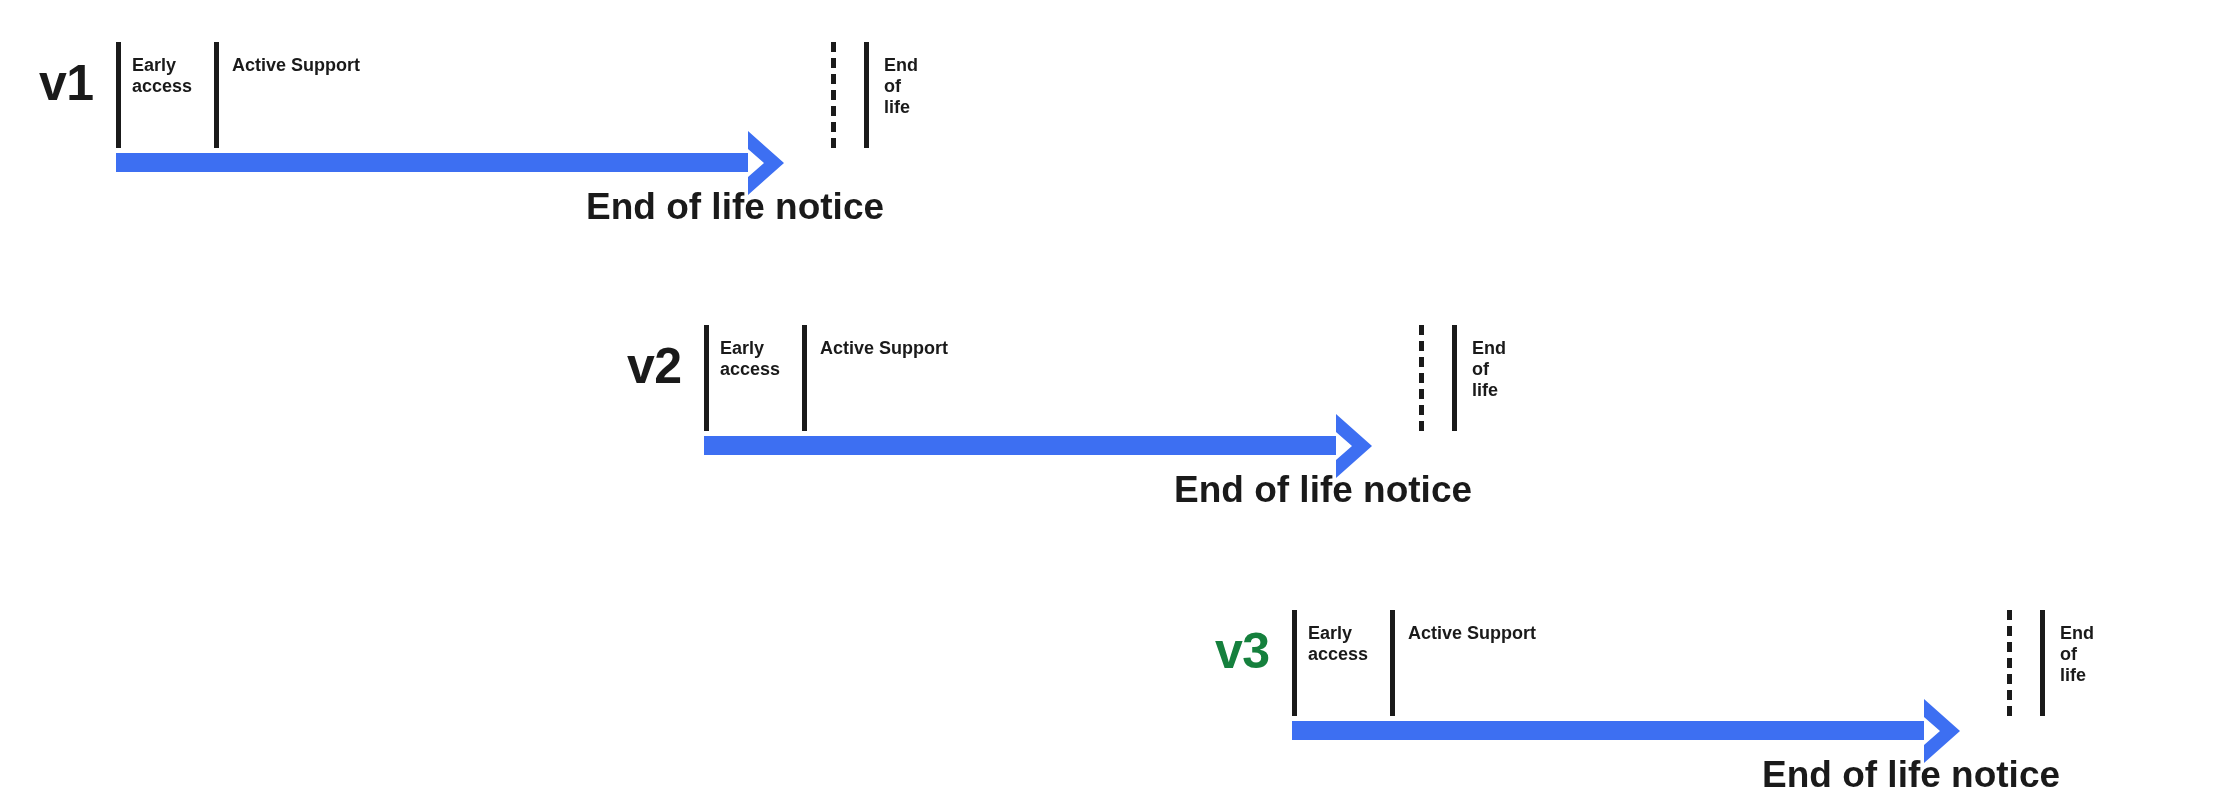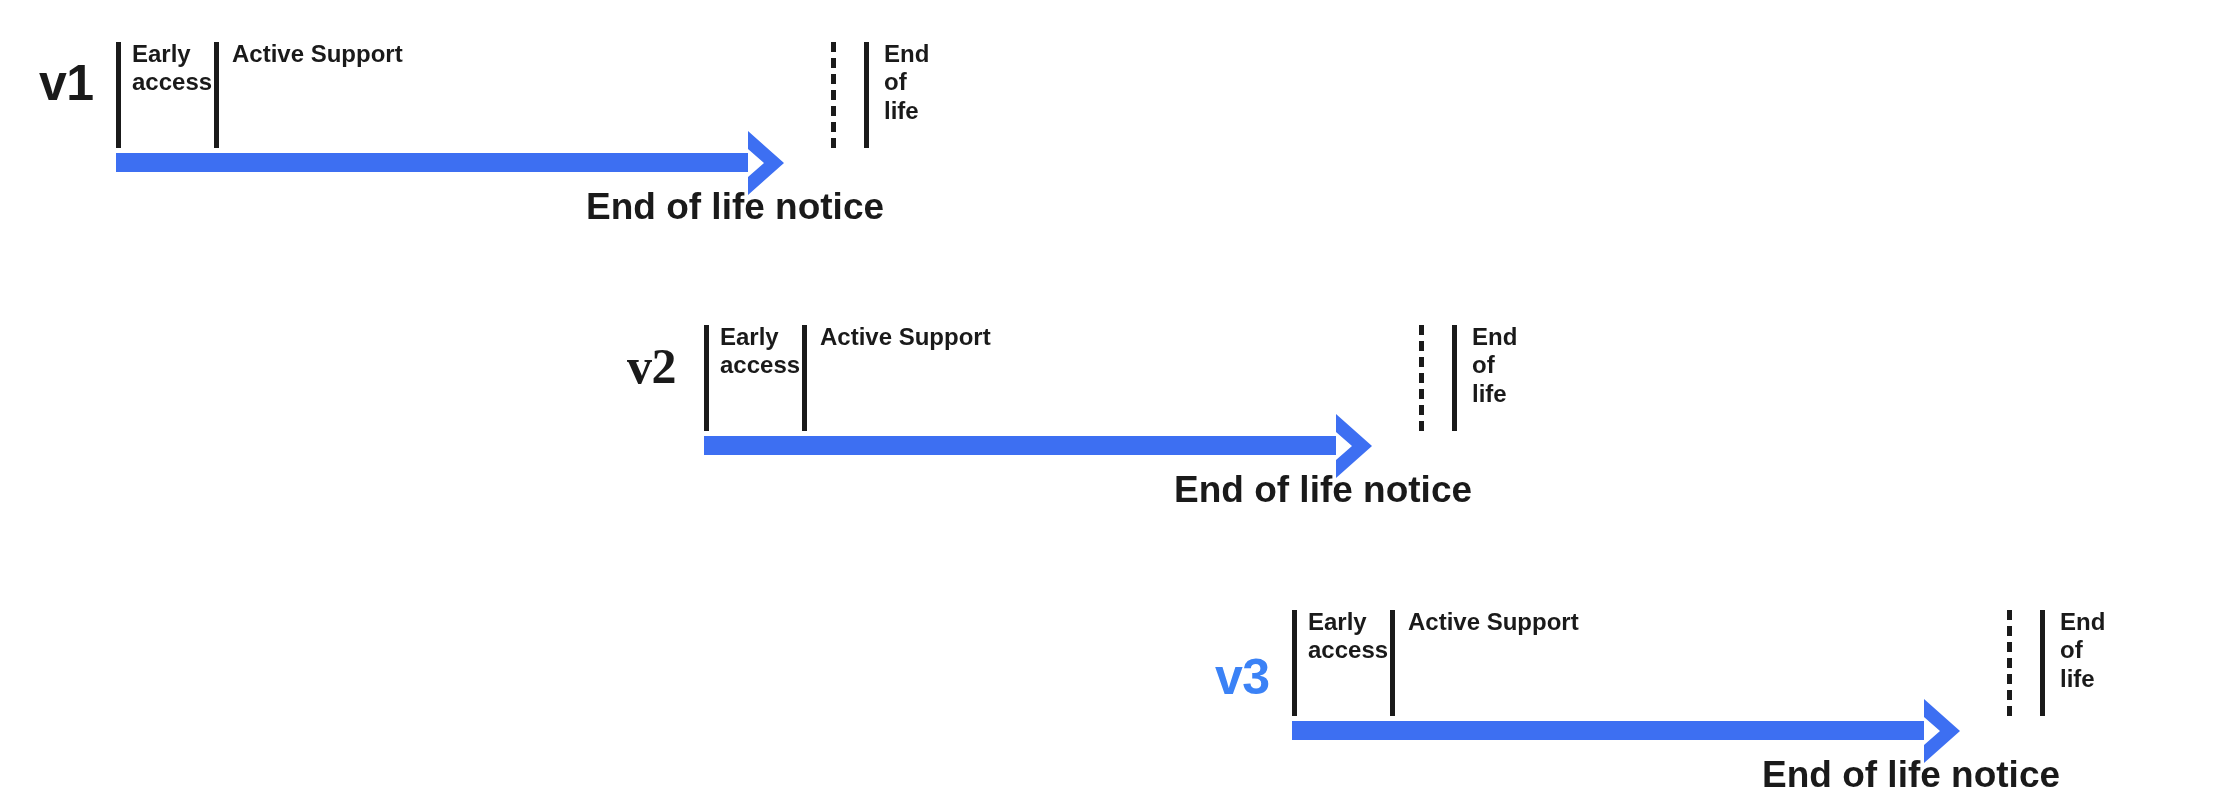--- a/index.html
+++ b/index.html
@@ -61,22 +61,22 @@
     position: absolute;
     top: 32px;
     width: 0;
     height: 106px;
     border-left: 5px dashed #1a1a1a;
   }
 
   
   .phase-label {
     position: absolute;
-    top: 30px;
-    font-size: 24px;
+    top: 45px;
+    font-size: 18px;
     font-weight: 700;
     line-height: 1.18;
     color: #1a1a1a;
     white-space: pre-line;
   }
 
   
   .bar {
     position: absolute;
     top: 143px;
@@ -121,41 +121,41 @@
         <div class="phase-label" style="left: 16px; color: rgb(26, 26, 26);">Early
 access</div>
         <div class="divider" style="left: 98px; background: rgb(26, 26, 26);"></div>
         <div class="phase-label" style="left: 116px; color: rgb(26, 26, 26);">Active Support</div>
         <div class="divider" style="left: 748px; background: rgb(26, 26, 26);"></div>
         <div class="phase-label" style="left: 768px; color: rgb(26, 26, 26);">End of life</div>
         <div class="notice-label" style="left: 470px; color: rgb(26, 26, 26);">End of life notice</div>
       </div>
     </div>
     <div class="timeline-row" style="left: 610px; top: 293px;">
-      <div class="version-label" style="color: rgb(26, 26, 26); font-family: Liberation Serif, serif;">v2</div>
+      <div class="version-label" style="color: rgb(26, 26, 26);">v2</div>
       <div class="track" style="left: 94px; width: 632px;">
         <div class="bar" style="left: 0px; width: 632px; background: rgb(61, 111, 242);"></div>
         <div class="arrow-head" style="left: 628px;">
           <svg viewBox="0 0 44 72" xmlns="http://www.w3.org/2000/svg" aria-hidden="true">
             <path d="M4 4 L40 36 L4 68 L4 50 L20 36 L4 22 Z" fill="#3d6ff2"></path>
           </svg>
         </div>
         <div class="divider-dashed" style="left: 715px; border-left-color: rgb(26, 26, 26);"></div>
         <div class="divider" style="left: 0px; background: rgb(26, 26, 26);"></div>
         <div class="phase-label" style="left: 16px; color: rgb(26, 26, 26);">Early
 access</div>
         <div class="divider" style="left: 98px; background: rgb(26, 26, 26);"></div>
         <div class="phase-label" style="left: 116px; color: rgb(26, 26, 26);">Active Support</div>
         <div class="divider" style="left: 748px; background: rgb(26, 26, 26);"></div>
         <div class="phase-label" style="left: 768px; color: rgb(26, 26, 26);">End of life</div>
         <div class="notice-label" style="left: 470px; color: rgb(26, 26, 26);">End of life notice</div>
       </div>
     </div>
     <div class="timeline-row" style="left: 1198px; top: 578px;">
-      <div class="version-label" style="color: #3b82f6; margin-top: 26px;">v3</div>
+      <div class="version-label" style="color: #15803d;">v3</div>
       <div class="track" style="left: 94px; width: 632px;">
         <div class="bar" style="left: 0px; width: 632px; background: rgb(61, 111, 242);"></div>
         <div class="arrow-head" style="left: 628px;">
           <svg viewBox="0 0 44 72" xmlns="http://www.w3.org/2000/svg" aria-hidden="true">
             <path d="M4 4 L40 36 L4 68 L4 50 L20 36 L4 22 Z" fill="#3d6ff2"></path>
           </svg>
         </div>
         <div class="divider-dashed" style="left: 715px; border-left-color: rgb(26, 26, 26);"></div>
         <div class="divider" style="left: 0px; background: rgb(26, 26, 26);"></div>
         <div class="phase-label" style="left: 16px; color: rgb(26, 26, 26);">Early

